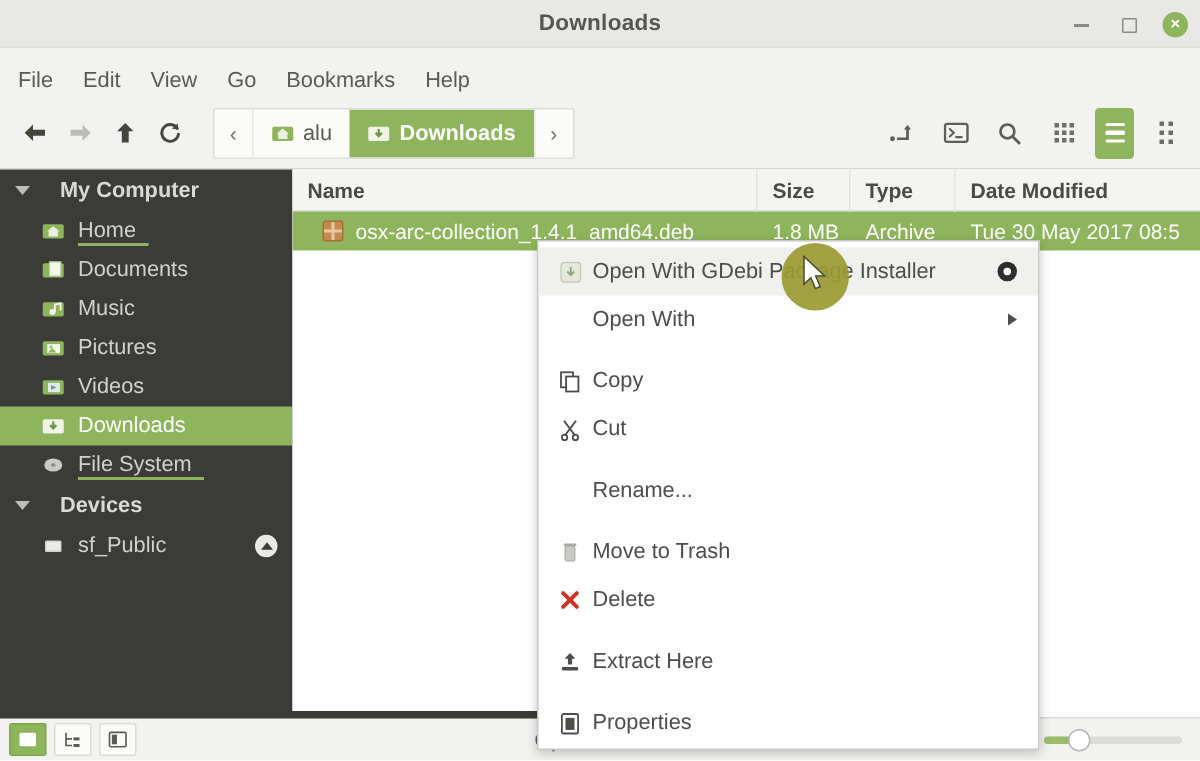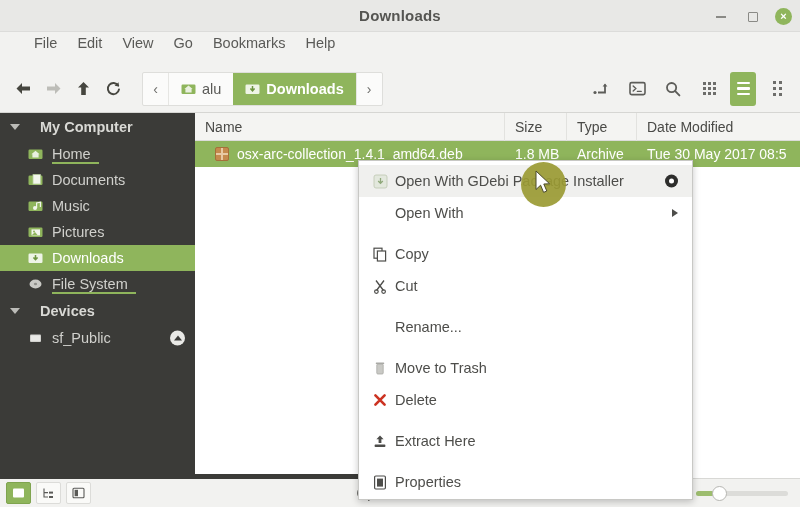--- a/index.html
+++ b/index.html
@@ -41,21 +41,21 @@
     width: 17px; height: 17px; border-radius: 50%;
     background: #8fb55c;
     display: flex; align-items: center; justify-content: center;
   }
   .win-close span { color: #ffffff; font-size: 11px; line-height: 1; font-weight: bold; }
 
   
   .menubar {
     position: absolute; left: 0; top: 32px; width: 800px; height: 33px;
     background: #f2f2f0;
-    display: flex; align-items: flex-start; padding-left: 24px; gap: 0px;
+    display: flex; align-items: flex-end; padding-left: 2px; gap: 0px;
   }
   .menubar-item {
     font-size: 14.5px; color: #5a5a57; padding: 3px 10px; cursor: default; border-radius: 2px;
   }
 
   
   .toolbar {
     position: absolute; left: 0; top: 65px; width: 800px; height: 48px;
     background: #f2f2f0;
     border-bottom: 1px solid #d6d6d3;
@@ -137,21 +137,21 @@
 
   
   .filepane {
     position: absolute; left: 195px; top: 113px; width: 605px; height: 365px;
     background: #ffffff;
     overflow: hidden;
   }
   .col-head {
     display: flex; height: 28px; align-items: center;
     background: #f4f4f2; border-bottom: 1px solid #dcdcda;
-    font-size: 14px; font-weight: normal; color: #4a4a47;
+    font-size: 14px; font-weight: bold; color: #4a4a47;
   }
   .col-head > div { padding-left: 10px; border-right: 1px solid #e2e2df; height: 28px; line-height: 28px; overflow: hidden; }
   .c-name { width: 310px; }
   .c-size { width: 62px; }
   .c-type { width: 70px; }
   .c-date { flex: 1; border-right: none !important; }
 
   .file-row {
     display: flex; height: 26px; align-items: flex-end;
     background: #8fb55c; color: #ffffff; font-size: 14px;
@@ -394,20 +394,30 @@
         <svg width="15" height="14" viewBox="0 0 15 14">
             <rect x="0.5" y="2.5" width="14" height="9.5" rx="1.2" fill="#8fb55c"></rect>
             <rect x="3.5" y="4.4" width="8.5" height="6" fill="#f2f6ec"></rect>
             <circle cx="6" cy="6.4" r="1" fill="#8fb55c"></circle>
             <path d="M4 10 L7 7 L9.5 10 Z" fill="#8fb55c"></path>
           </svg>
       </span>
       <span class="lbl">Pictures</span>
     </div>
 
+    <div class="sb-item">
+      <span class="sb-icon">
+        <svg width="15" height="14" viewBox="0 0 15 14">
+            <rect x="0.5" y="2.5" width="14" height="9.5" rx="1.2" fill="#8fb55c"></rect>
+            <rect x="4" y="4.2" width="8" height="6.2" fill="#dfe9ee"></rect>
+            <path d="M6 5.8 L9.6 7.4 L6 9 Z" fill="#6f8fa3"></path>
+          </svg>
+      </span>
+      <span class="lbl">Videos</span>
+    </div>
 
     <div class="sb-item selected">
       <span class="sb-icon">
         <svg width="15" height="14" viewBox="0 0 15 14">
             <rect x="0.5" y="2.5" width="14" height="9.5" rx="1.2" fill="#eef4e6"></rect>
             <path d="M7.5 4 L7.5 8.2 M5.4 6.4 L7.5 8.6 L9.6 6.4" stroke="#6d9440" stroke-width="1.5" fill="none"></path>
           </svg>
       </span>
       <span class="lbl">Downloads</span>
     </div>

